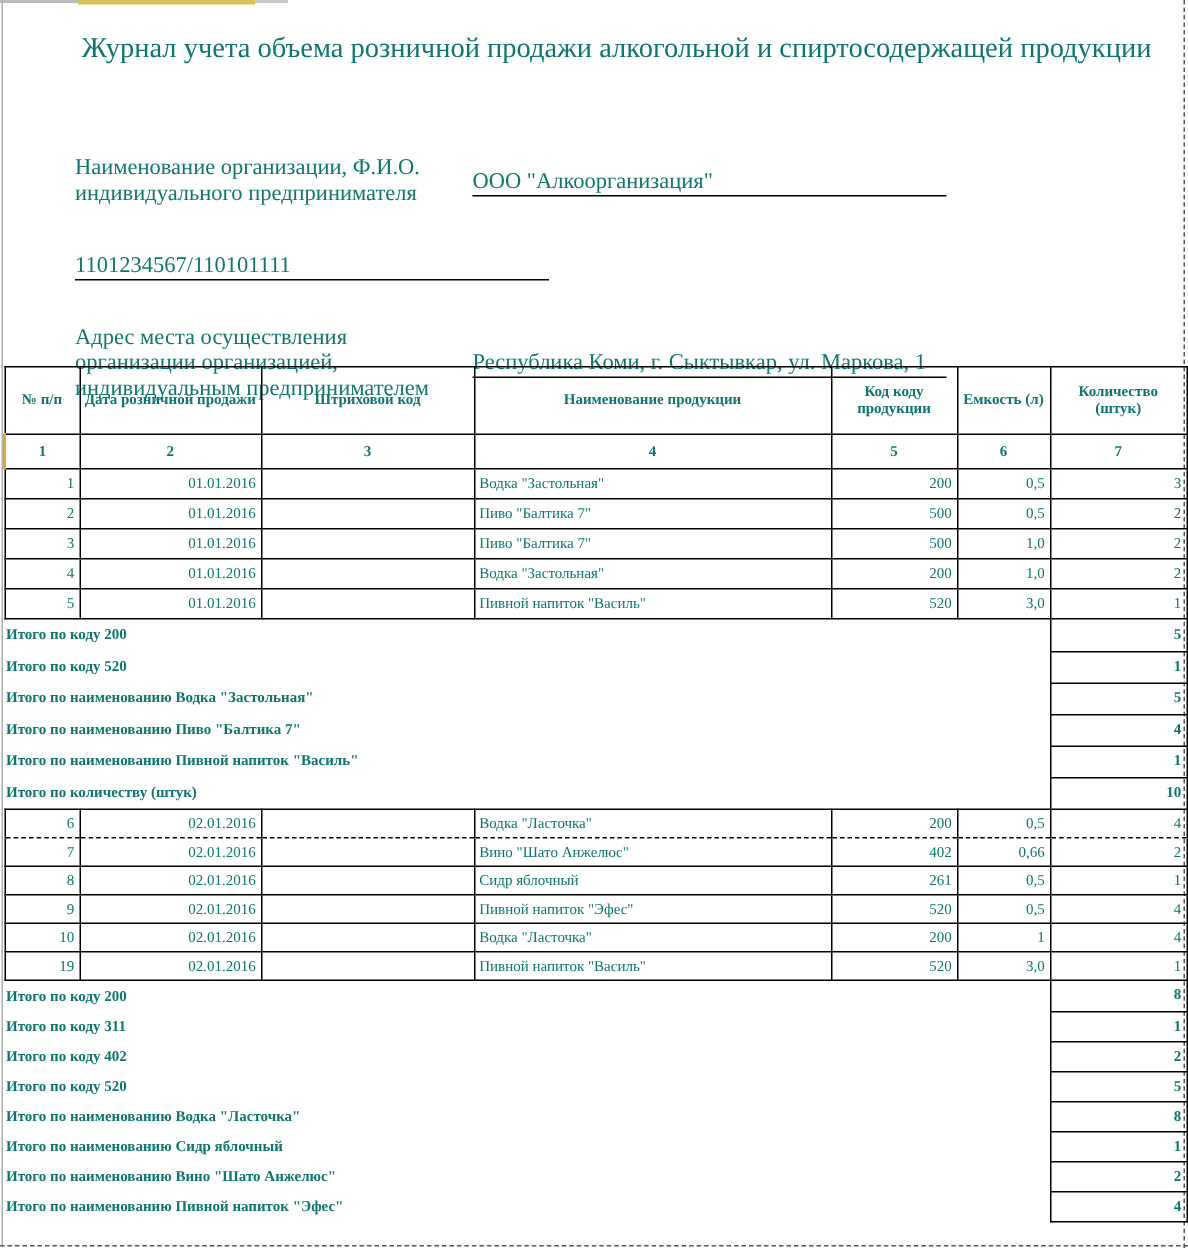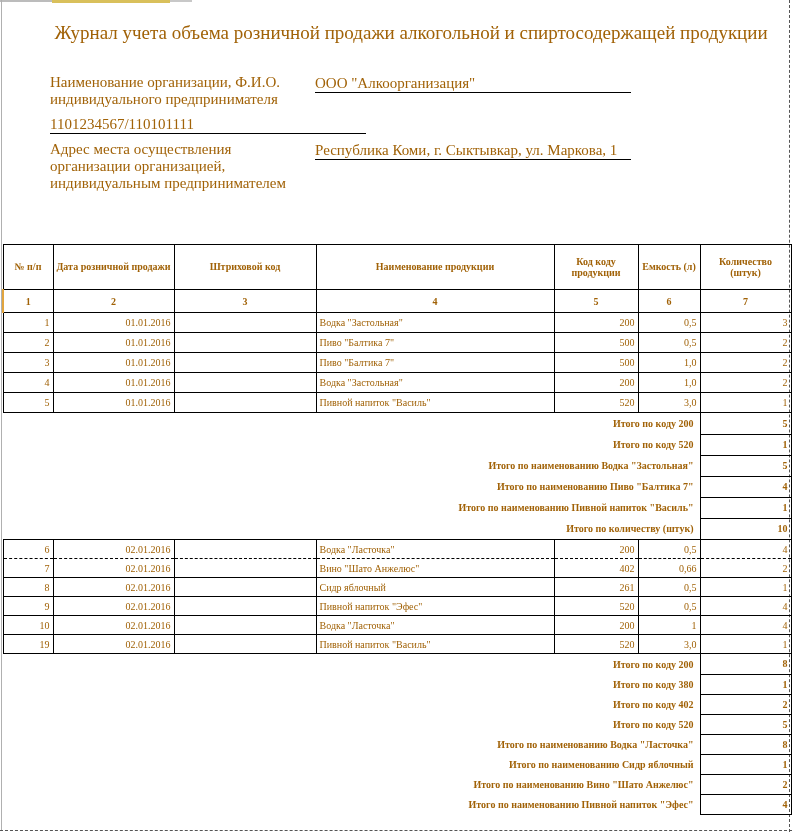--- a/index.html
+++ b/index.html
@@ -1,37 +1,37 @@
 <!DOCTYPE html>
 <html><head>
 <meta charset="utf-8">
 <style>
   html,body { margin:0; padding:0; background:#fff; }
   #page {
     position:relative; width:792px; height:834px; background:#ffffff;
-    font-family:"Liberation Serif","DejaVu Serif",serif; color:#a16207;
+    font-family:"Liberation Serif","DejaVu Serif",serif; color:#0f766e;
     overflow:hidden;
   }
   
   .edge { position:absolute; pointer-events:none; }
   #top-gray1  { left:0; top:0; width:52px;  height:2px; background:#bcbcbc; }
   #top-yellow { left:52px; top:0; width:118px; height:3px; background:#d9c05b; }
   #top-gray2  { left:170px; top:0; width:22px; height:2px; background:#c8c8c8; }
   #left-gray  { left:1px; top:0; width:1px; height:831px; background:#b0b0b0; }
   #right-dash { left:789px; top:0; width:0; height:832px; border-left:1px dashed #555; }
   #bottom-dash{ left:0; top:830px; width:792px; height:0; border-top:1px dashed #555; }
 
   #title {
     position:absolute; left:0; top:22px; width:792px;
     text-align:center; font-size:19px; padding-left:30px; box-sizing:border-box;
     white-space:nowrap;
   }
 
   #org-info { position:absolute; left:50px; top:74px; }
-  .info-row { display:flex; align-items:flex-start; margin-bottom:7px; }
+  .info-row { display:flex; align-items:center; margin-bottom:7px;margin-top:30px; }
   .info-label { width:265px; font-size:15px; line-height:17px; white-space:pre-line; }
   .info-value { width:316px; border-bottom:1px solid #000; font-size:15px; line-height:18px; white-space:nowrap; }
 
   table#journal {
     position:absolute; left:2px; top:244px; width:788px;
     border-collapse:collapse; table-layout:fixed; font-size:10px;
   }
   #journal th, #journal td { overflow:hidden; vertical-align:middle; }
   tr.hd th {
     border:1px solid #000; font-weight:bold; height:42px;
@@ -40,21 +40,21 @@
   tr.num td { border:1px solid #000; font-weight:bold; height:20px; text-align:center; }
   tr.num td.accent { border-left:2px solid #e2a53e; }
   tr.dr td { border:1px solid #000; padding:0 3px; white-space:nowrap; }
   tr.d1 td { height:19px; }
   tr.d2 td { height:18px; }
   tr.pbB td { border-bottom-style:dashed; }
   tr.pbT td { border-top-style:dashed; }
   tr.tot td { font-weight:bold; }
   tr.t1 td { height:19px; }
   tr.t2 td { height:18px; }
-  td.tlab { border:none; text-align:right; padding-right:6px; white-space:nowrap; }
+  td.tlab { border:none; text-align:left; padding-right:6px; white-space:nowrap; }
   td.tval { border:1px solid #000; text-align:right; padding:0 3px; }
   .r { text-align:right; }
   .l { text-align:left; }
 </style>
 </head>
 <body>
 
 <div id="page">
 
   <div class="edge" id="top-gray1"></div>
@@ -239,21 +239,21 @@
       <td class="r">520</td>
       <td class="r">3,0</td>
       <td class="r">1</td>
     </tr>
 
     <tr class="tot t2">
       <td class="tlab" colspan="6">Итого по коду 200</td>
       <td class="tval">8</td>
     </tr>
     <tr class="tot t2">
-      <td class="tlab" colspan="6">Итого по коду 380</td>
+      <td class="tlab" colspan="6">Итого по коду 311</td>
       <td class="tval">1</td>
     </tr>
     <tr class="tot t2">
       <td class="tlab" colspan="6">Итого по коду 402</td>
       <td class="tval">2</td>
     </tr>
     <tr class="tot t2">
       <td class="tlab" colspan="6">Итого по коду 520</td>
       <td class="tval">5</td>
     </tr>

